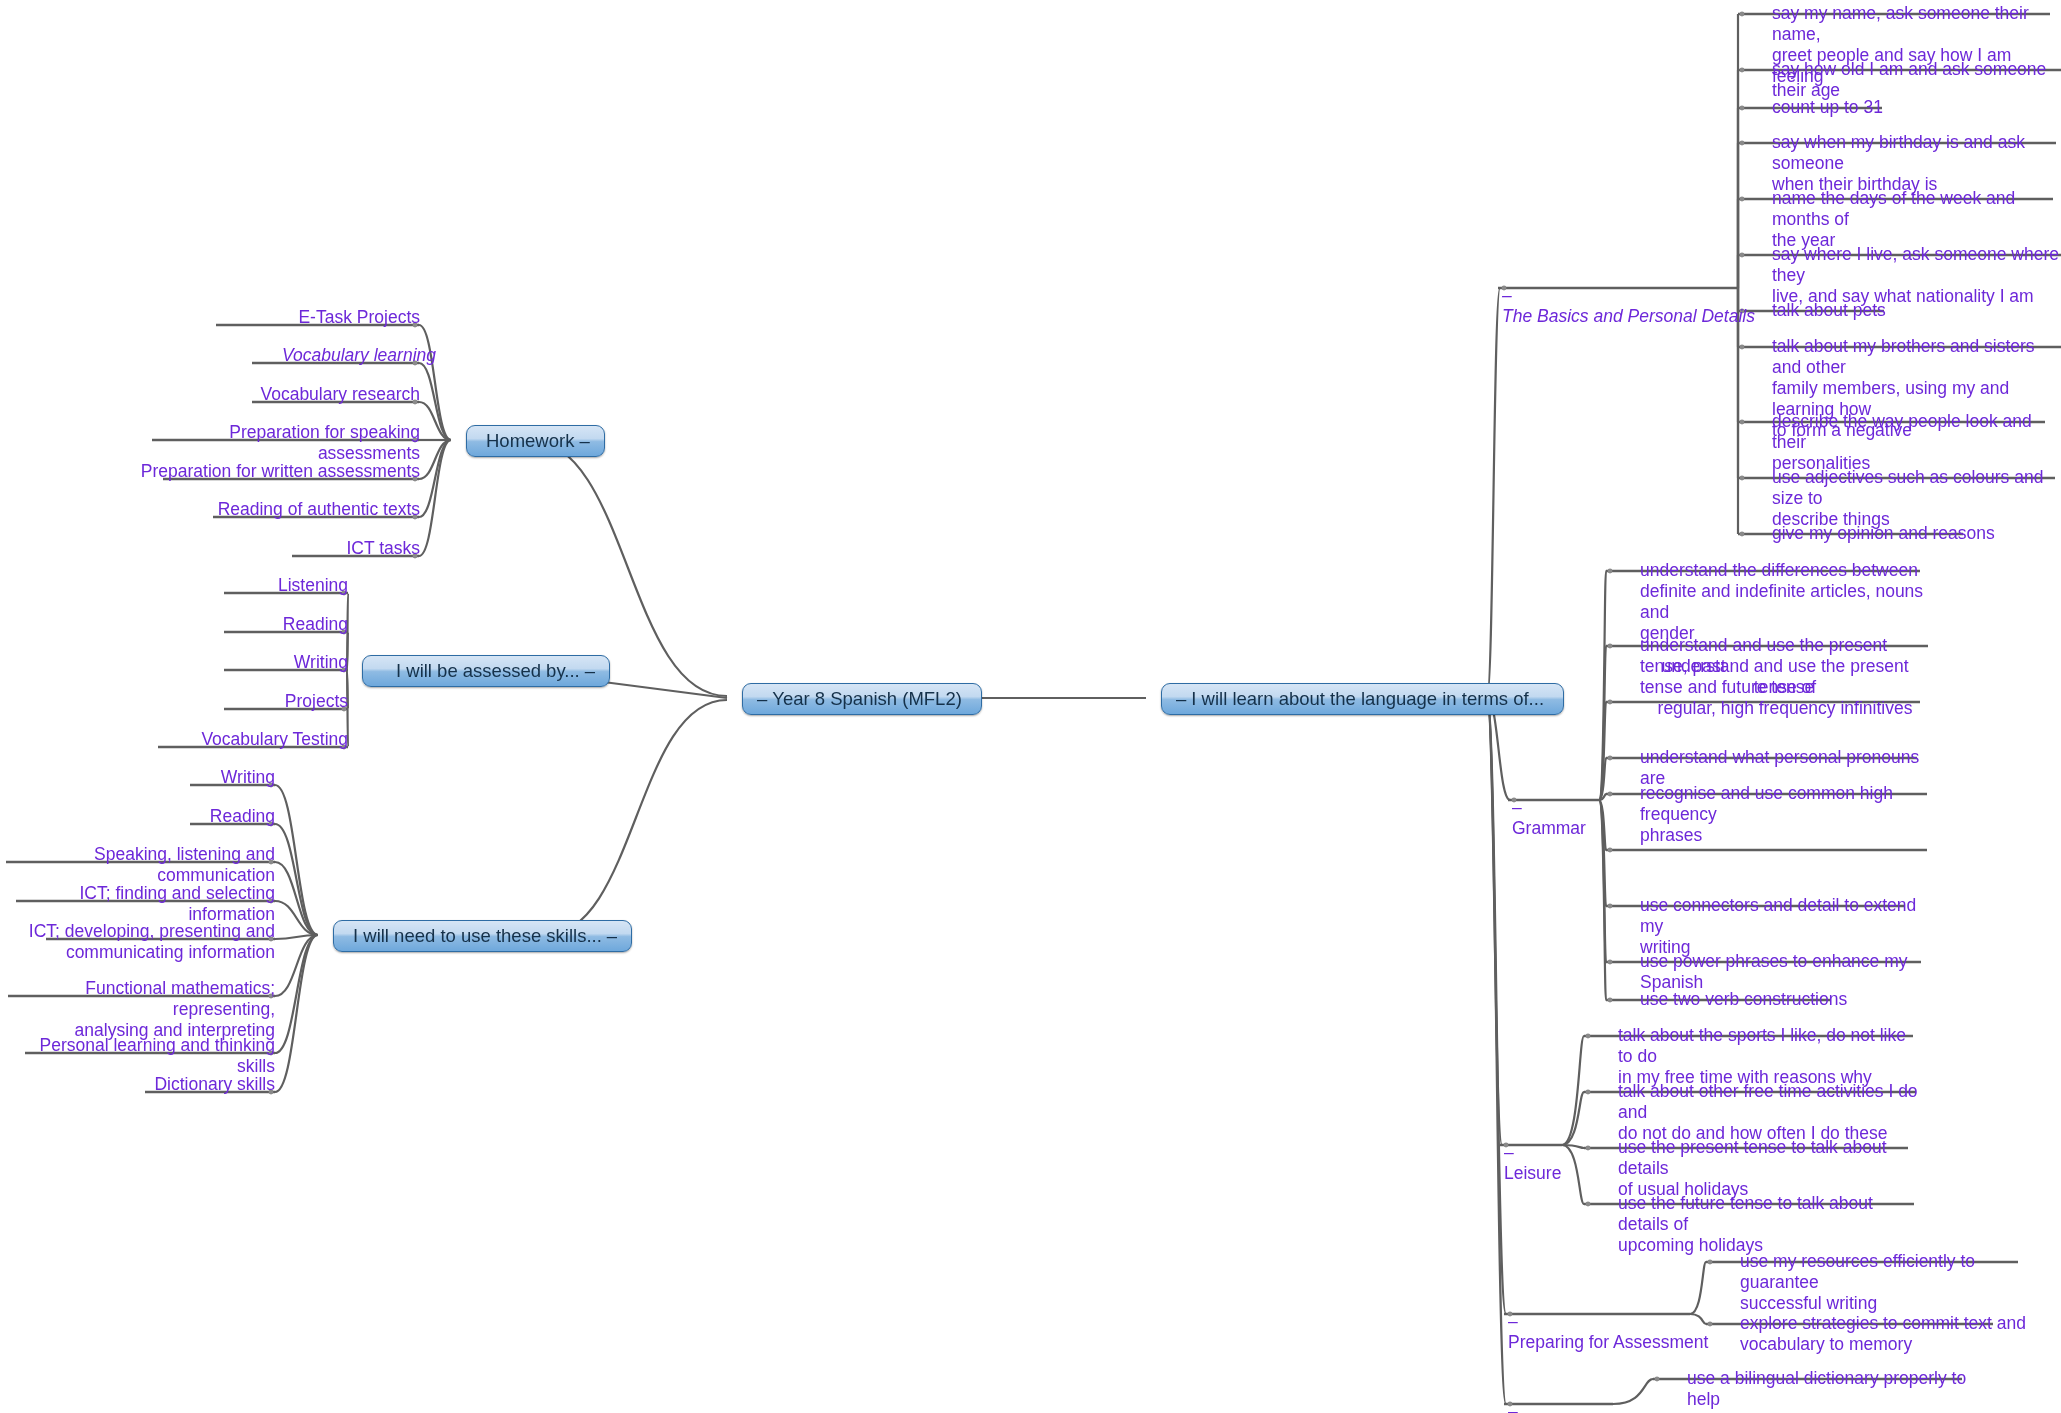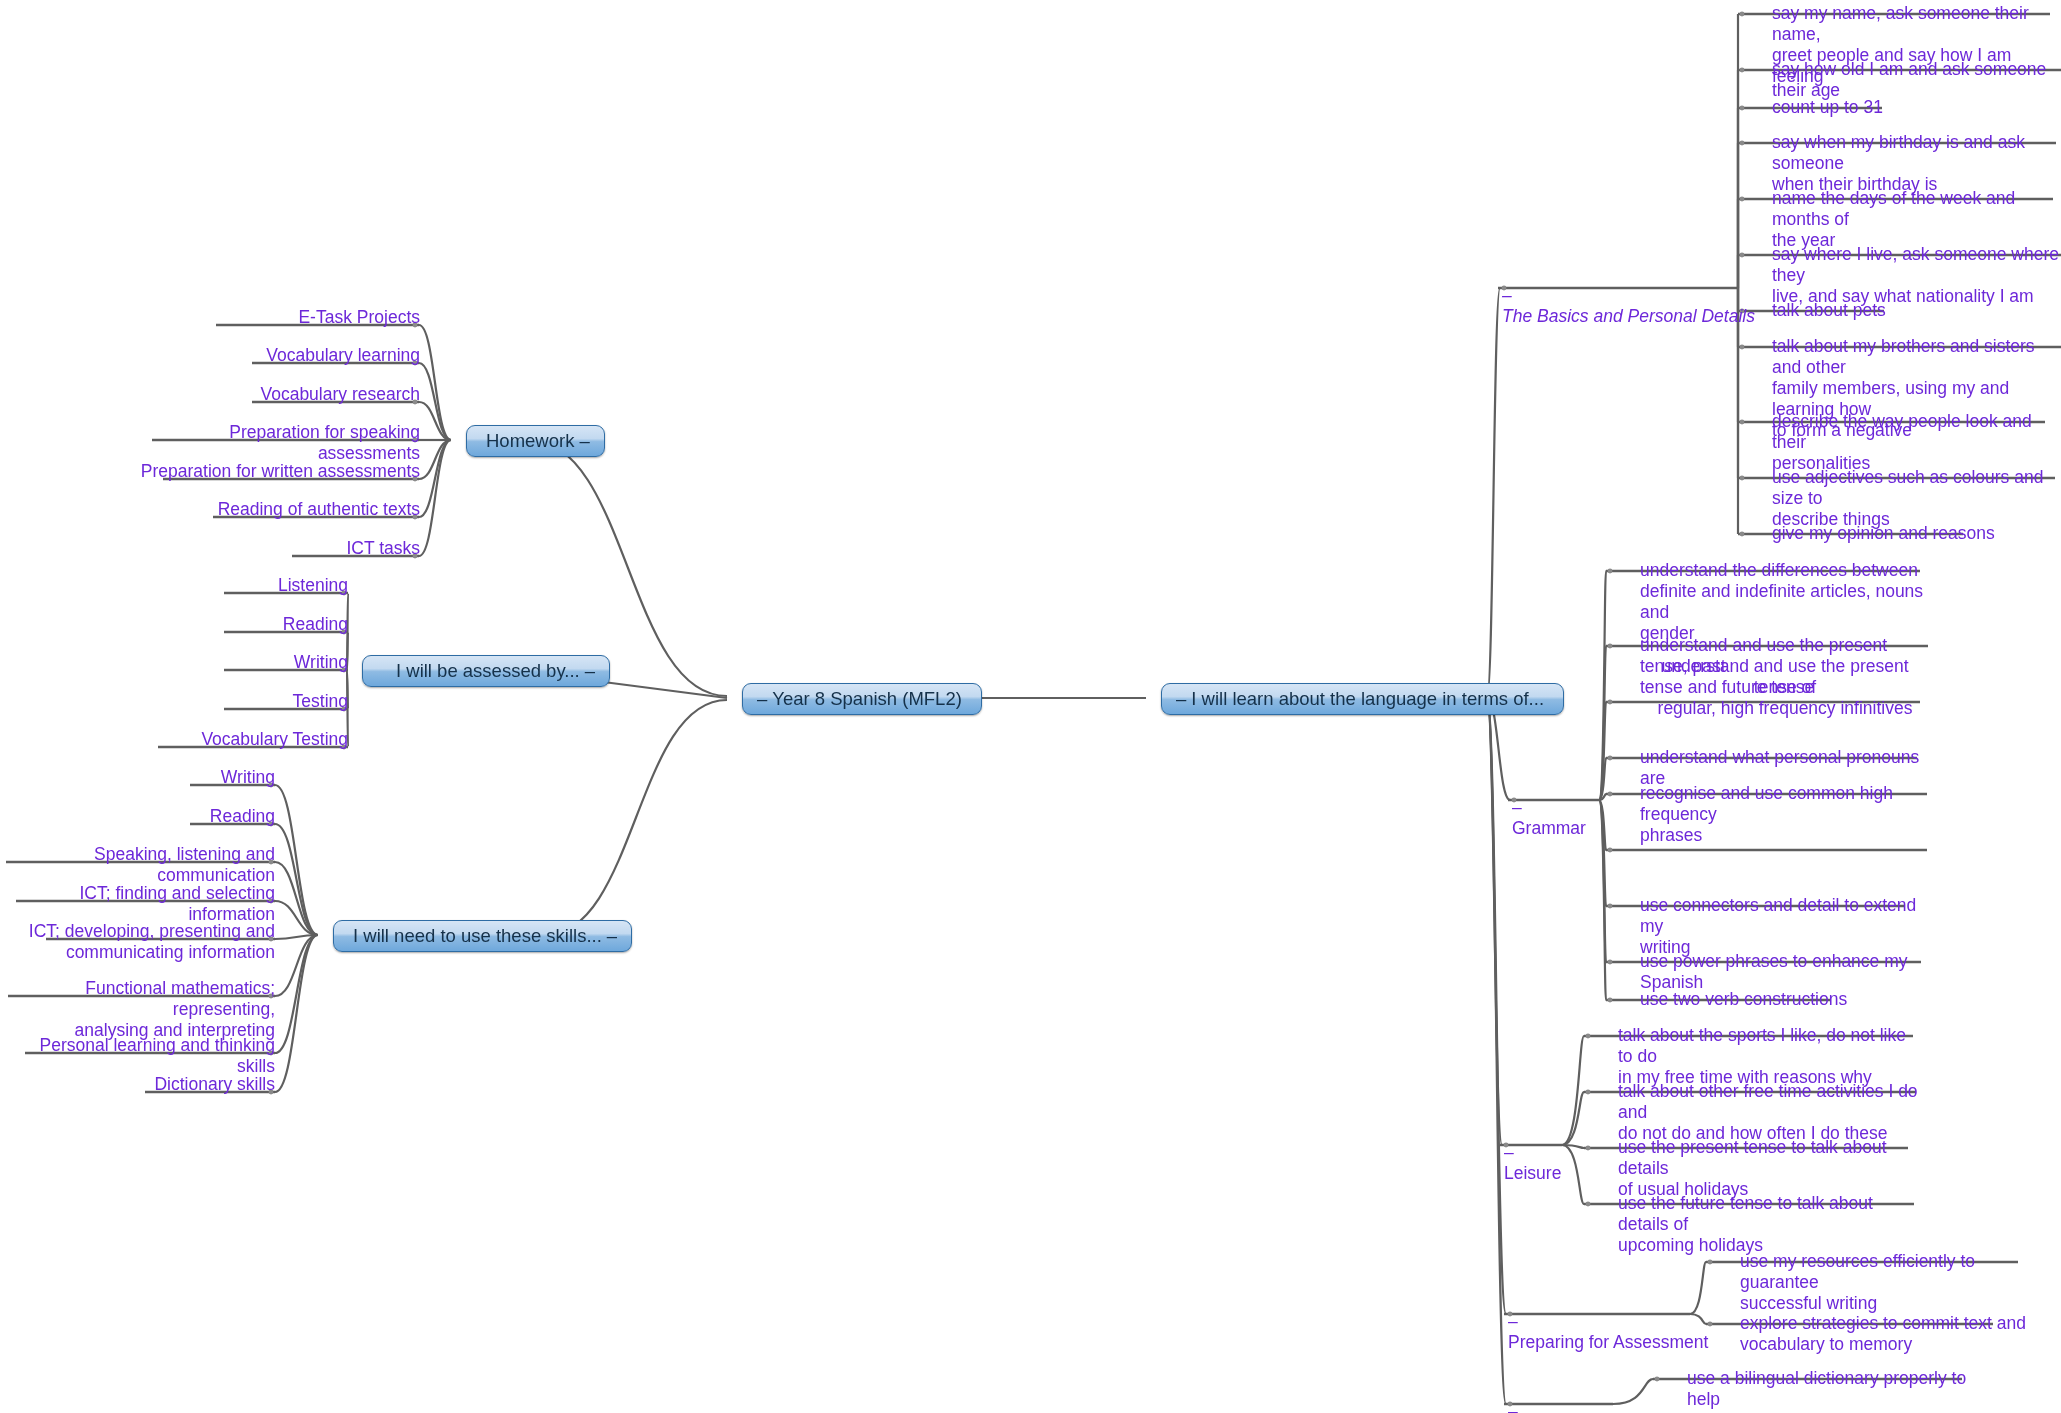--- a/index.html
+++ b/index.html
@@ -191,31 +191,31 @@
       <circle cx="1710" cy="1324" r="2.4"></circle>
       <path d="M1690,1314 C1702.8,1314 1702.16,1324 1706,1324"></path>
       <path d="M1504,1404 L1613,1404" class="ul"></path>
       <circle cx="1510" cy="1404" r="2.4"></circle>
       <path d="M1653,1379 L1962,1379" class="ul"></path>
       <circle cx="1657" cy="1379" r="2.4"></circle>
       <path d="M1613,1404 C1645,1404 1643.4,1379 1653,1379"></path>
     </svg>
 
   <div class="lbl l" style="left:140px;top:307px;width:280px;">E-Task Projects</div>
-  <div class="lbl l" style="left:140px;top:345px;width:280px;">Vocabulary learning</div>
+  <div class="lbl l" style="left:156px;top:345px;width:280px;font-style:italic;">Vocabulary learning</div>
   <div class="lbl l" style="left:140px;top:384px;width:280px;">Vocabulary research</div>
   <div class="lbl l" style="left:130px;top:422px;width:290px;">Preparation for speaking assessments</div>
   <div class="lbl l" style="left:130px;top:461px;width:290px;">Preparation for written assessments</div>
   <div class="lbl l" style="left:140px;top:499px;width:280px;">Reading of authentic texts</div>
   <div class="lbl l" style="left:140px;top:538px;width:280px;">ICT tasks</div>
 
   <div class="lbl l" style="left:128px;top:575px;width:220px;">Listening</div>
   <div class="lbl l" style="left:128px;top:614px;width:220px;">Reading</div>
   <div class="lbl l" style="left:128px;top:652px;width:220px;">Writing</div>
-  <div class="lbl l" style="left:128px;top:691px;width:220px;">Testing</div>
+  <div class="lbl l" style="left:128px;top:691px;width:220px;">Projects</div>
   <div class="lbl l" style="left:128px;top:729px;width:220px;">Vocabulary Testing</div>
 
   <div class="lbl l" style="left:60px;top:767px;width:215px;">Writing</div>
   <div class="lbl l" style="left:60px;top:806px;width:215px;">Reading</div>
   <div class="lbl l" style="left:0px;top:844px;width:275px;">Speaking, listening and communication</div>
   <div class="lbl l" style="left:0px;top:883px;width:275px;">ICT; finding and selecting information</div>
   <div class="lbl l" style="left:0px;top:921px;width:275px;">ICT; developing, presenting and
 communicating information</div>
   <div class="lbl l" style="left:0px;top:978px;width:275px;">Functional mathematics; representing,
 analysing and interpreting</div>

